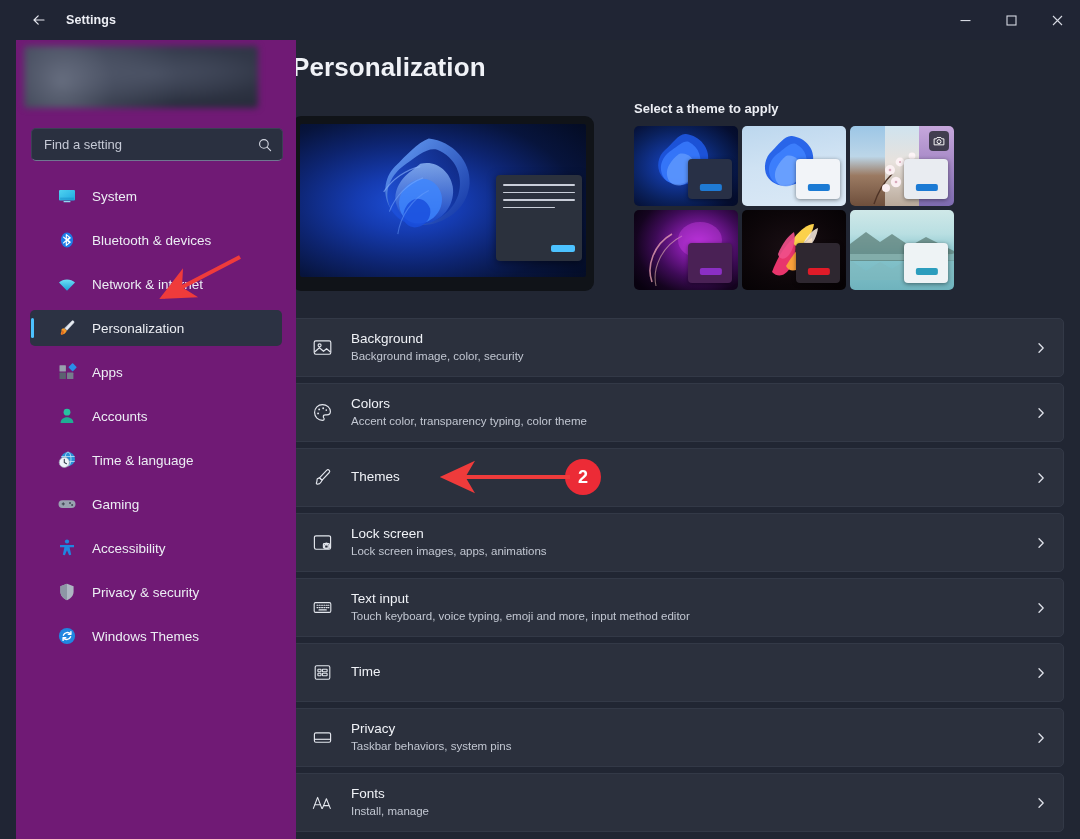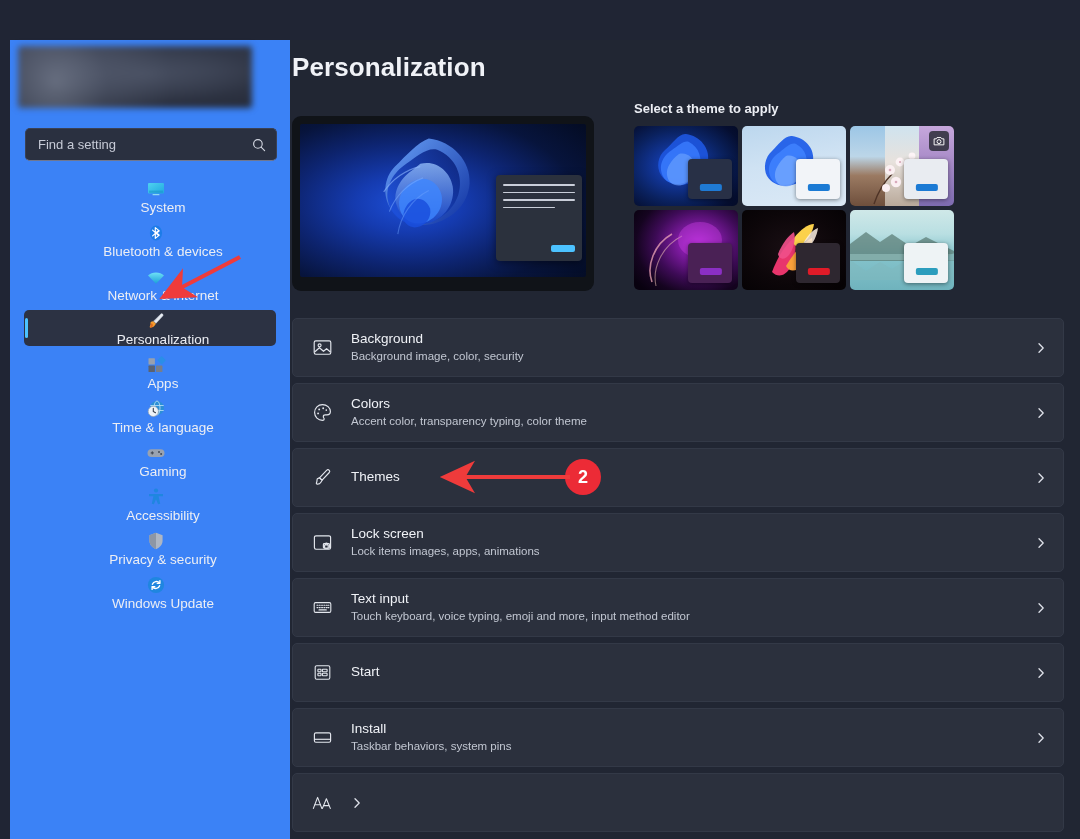--- a/index.html
+++ b/index.html
@@ -51,24 +51,24 @@
   .wc {
     width: 46px; height: 40px;
     display: flex; align-items: center; justify-content: center;
     color: #d6d9e2;
   }
   .wc svg { display:block; }
 
   
   .sidebar {
     position: absolute;
-    top: 40px; left: 10px;
+    top: 40px; left: 16px;
     width: 280px;
     height: 799px;
-    background: #3b82f6;
+    background: #701a75;
     z-index: 20;
   }
   .profile-blur {
     position: absolute;
     top: 6px; left: 8px;
     width: 234px;
     height: 62px;
     border-radius: 3px;
     background:
       radial-gradient(circle at 16% 58%, rgba(150,158,176,0.50) 0%, rgba(120,128,148,0.22) 26%, rgba(60,66,84,0.0) 58%),
@@ -111,21 +111,20 @@
     width: 280px;
   }
   .navitem {
     position: relative;
     height: 36px;
     margin: 0 14px 8px 14px;
     border-radius: 5px;
     display: flex;
     align-items: center;
     padding-left: 26px;
-    flex-direction: column;
   }
   .navitem.selected {
     background: #2c3243;
   }
   .navitem.selected::before {
     content: "";
     position: absolute;
     left: 1px; top: 8px;
     width: 3px; height: 20px;
     border-radius: 2px;
@@ -316,20 +315,46 @@
     font-family: "Liberation Sans", sans-serif;
   }
   #badge1 { left: 227px; top: 231px; }
   #badge2 { left: 565px; top: 459px; }
 </style>
 </head>
 <body>
 
 <div id="app">
 
+  <div class="titlebar">
+    <div class="tb-back">
+      <svg width="16" height="16" viewBox="0 0 16 16" fill="none" stroke="currentColor" stroke-width="1.2">
+        <path d="M13 8H3M3 8l4.2-4.2M3 8l4.2 4.2" stroke-linecap="round" stroke-linejoin="round"></path>
+      </svg>
+    </div>
+    <div class="tb-title">Settings</div>
+    <div class="tb-spacer"></div>
+    <div class="wincontrols">
+      <div class="wc">
+        <svg width="11" height="11" viewBox="0 0 11 11">
+            <rect x="0.5" y="5" width="10" height="1.1" fill="currentColor"></rect>
+          </svg>
+      </div>
+      <div class="wc">
+        <svg width="11" height="11" viewBox="0 0 11 11" fill="none" stroke="currentColor" stroke-width="1.1">
+            <rect x="1" y="1" width="9" height="9"></rect>
+          </svg>
+      </div>
+      <div class="wc">
+        <svg width="11" height="11" viewBox="0 0 11 11" fill="none" stroke="currentColor" stroke-width="1.1">
+            <path d="M1 1l9 9M10 1l-9 9"></path>
+          </svg>
+      </div>
+    </div>
+  </div>
 
   <div class="sidebar">
     <div class="profile-blur"></div>
 
     <div class="search-wrap">
       <div class="search-box">
         <input type="text" placeholder="Find a setting" style="">
         <span class="search-ic">
           <svg width="14" height="14" viewBox="0 0 14 14" fill="none" stroke="currentColor" stroke-width="1.15">
             <circle cx="5.9" cy="5.9" r="4.3"></circle>
@@ -400,20 +425,29 @@
           <svg width="20" height="20" viewBox="0 0 20 20">
             <rect x="2.5" y="3.2" width="6.4" height="6.4" rx=".6" fill="#98a0ae"></rect>
             <rect x="2.5" y="10.6" width="6.4" height="6.4" rx=".6" fill="#5b6270"></rect>
             <rect x="10" y="10.6" width="6.4" height="6.4" rx=".6" fill="#767e8c"></rect>
             <rect x="12.6" y="2.2" width="6.1" height="6.1" rx=".8" transform="rotate(45 15.6 5.2)" fill="#2a8ee8"></rect>
           </svg>
         </span>
         <span class="nav-lb">Apps</span>
       </div>
 
+      <div class="navitem">
+        <span class="nav-ic">
+          <svg width="20" height="20" viewBox="0 0 20 20">
+            <circle cx="10" cy="6.2" r="3.4" fill="#27c3a0"></circle>
+            <path d="M3.6 17c0-3.5 2.9-5.7 6.4-5.7s6.4 2.2 6.4 5.7z" fill="#1fae93"></path>
+          </svg>
+        </span>
+        <span class="nav-lb">Accounts</span>
+      </div>
 
       <div class="navitem">
         <span class="nav-ic">
           <svg width="20" height="20" viewBox="0 0 20 20">
             <circle cx="11" cy="9" r="7" fill="#2b8fd6"></circle>
             <path d="M11 2a7 7 0 000 14 7 7 0 000-14z" fill="none"></path>
             <ellipse cx="11" cy="9" rx="3" ry="7" fill="none" stroke="#bfe3f7" stroke-width=".8"></ellipse>
             <path d="M4.3 6.5h13.4M4.3 11.5h13.4" stroke="#bfe3f7" stroke-width=".8"></path>
             <circle cx="7.3" cy="12.4" r="5.1" fill="#eef3f8" stroke="#9aa6b5" stroke-width=".7"></circle>
             <path d="M7.3 9.2v3.2l2.2 1.3" stroke="#39414e" stroke-width="1.1" fill="none" stroke-linecap="round"></path>
@@ -456,21 +490,21 @@
       </div>
 
       <div class="navitem">
         <span class="nav-ic">
           <svg width="20" height="20" viewBox="0 0 20 20">
             <circle cx="10" cy="10" r="8.1" fill="#1f86e0"></circle>
             <path d="M13.6 8.2A4.1 4.1 0 006.4 9.3M6.4 11.8a4.1 4.1 0 007.2-1.1" stroke="#fff" stroke-width="1.35" fill="none" stroke-linecap="round"></path>
             <path d="M13.9 5.6v2.7h-2.7M6.1 14.4v-2.7h2.7" stroke="#fff" stroke-width="1.35" fill="none" stroke-linecap="round" stroke-linejoin="round"></path>
           </svg>
         </span>
-        <span class="nav-lb">Windows Update</span>
+        <span class="nav-lb">Windows Themes</span>
       </div>
 
     </div>
   </div>
 
   <div class="content">
 
     <div class="page-title">Personalization</div>
 
     <div class="preview">
@@ -664,21 +698,21 @@
         <span class="row-ic">
           <svg width="21" height="21" viewBox="0 0 21 21" fill="none" stroke="currentColor" stroke-width="1.15">
             <path d="M2.4 5.4a1.6 1.6 0 011.6-1.6h13a1.6 1.6 0 011.6 1.6v10.2a1.6 1.6 0 01-1.6 1.6H4a1.6 1.6 0 01-1.6-1.6z" stroke-linejoin="round"></path>
             <rect x="11.4" y="11.6" width="6" height="4.6" rx=".9" fill="#2b303d"></rect>
             <rect x="12.6" y="12.9" width="3.6" height="3.3" rx=".7"></rect>
             <path d="M13.5 12.9v-1a.9.9 0 011.8 0v1"></path>
           </svg>
         </span>
         <span class="row-txt">
           <span class="row-t" style="display:block">Lock screen</span>
-          <span class="row-s" style="display:block">Lock items images, apps, animations</span>
+          <span class="row-s" style="display:block">Lock screen images, apps, animations</span>
         </span>
         <span class="row-ch">
           <svg width="12" height="12" viewBox="0 0 12 12" fill="none" stroke="currentColor" stroke-width="1.3">
               <path d="M4 1.8L8.2 6 4 10.2" stroke-linecap="round" stroke-linejoin="round"></path>
             </svg>
         </span>
       </div>
 
       <div class="row">
         <span class="row-ic">
@@ -702,55 +736,59 @@
         <span class="row-ic">
           <svg width="21" height="21" viewBox="0 0 21 21" fill="none" stroke="currentColor" stroke-width="1.1">
             <rect x="3.2" y="3.8" width="14.6" height="13.4" rx="1.5"></rect>
             <rect x="5.9" y="7.2" width="3.1" height="2.6" rx=".5"></rect>
             <rect x="10.4" y="7.2" width="4.7" height="2.6" rx=".5"></rect>
             <rect x="5.9" y="11.2" width="3.1" height="2.6" rx=".5"></rect>
             <rect x="10.4" y="11.2" width="4.7" height="2.6" rx=".5"></rect>
           </svg>
         </span>
         <span class="row-txt">
-          <span class="row-t" style="display:block">Start</span>
+          <span class="row-t" style="display:block">Time</span>
         </span>
         <span class="row-ch">
           <svg width="12" height="12" viewBox="0 0 12 12" fill="none" stroke="currentColor" stroke-width="1.3">
               <path d="M4 1.8L8.2 6 4 10.2" stroke-linecap="round" stroke-linejoin="round"></path>
             </svg>
         </span>
       </div>
 
       <div class="row">
         <span class="row-ic">
           <svg width="21" height="21" viewBox="0 0 21 21" fill="none" stroke="currentColor" stroke-width="1.15">
             <rect x="2.4" y="5.8" width="16.2" height="9.4" rx="1.5"></rect>
             <path d="M2.4 12.3h16.2"></path>
           </svg>
         </span>
         <span class="row-txt">
-          <span class="row-t" style="display:block">Install</span>
+          <span class="row-t" style="display:block">Privacy</span>
           <span class="row-s" style="display:block">Taskbar behaviors, system pins</span>
         </span>
         <span class="row-ch">
           <svg width="12" height="12" viewBox="0 0 12 12" fill="none" stroke="currentColor" stroke-width="1.3">
               <path d="M4 1.8L8.2 6 4 10.2" stroke-linecap="round" stroke-linejoin="round"></path>
             </svg>
         </span>
       </div>
 
       <div class="row">
         <span class="row-ic">
           <svg width="22" height="22" viewBox="0 0 22 22" fill="none" stroke="currentColor" stroke-width="1.1">
             <path d="M2.4 16.4L6.6 5.4l4.2 11" stroke-linecap="round" stroke-linejoin="round"></path>
             <path d="M3.9 12.8h5.4" stroke-linecap="round"></path>
             <path d="M11.4 16.4l4-9.6 3.9 9.6" stroke-linecap="round" stroke-linejoin="round"></path>
             <path d="M12.8 13.6h4.9" stroke-linecap="round"></path>
           </svg>
+        </span>
+        <span class="row-txt">
+          <span class="row-t" style="display:block">Fonts</span>
+          <span class="row-s" style="display:block">Install, manage</span>
         </span>
         <span class="row-ch">
           <svg width="12" height="12" viewBox="0 0 12 12" fill="none" stroke="currentColor" stroke-width="1.3">
               <path d="M4 1.8L8.2 6 4 10.2" stroke-linecap="round" stroke-linejoin="round"></path>
             </svg>
         </span>
       </div>
 
     </div>
   </div>

